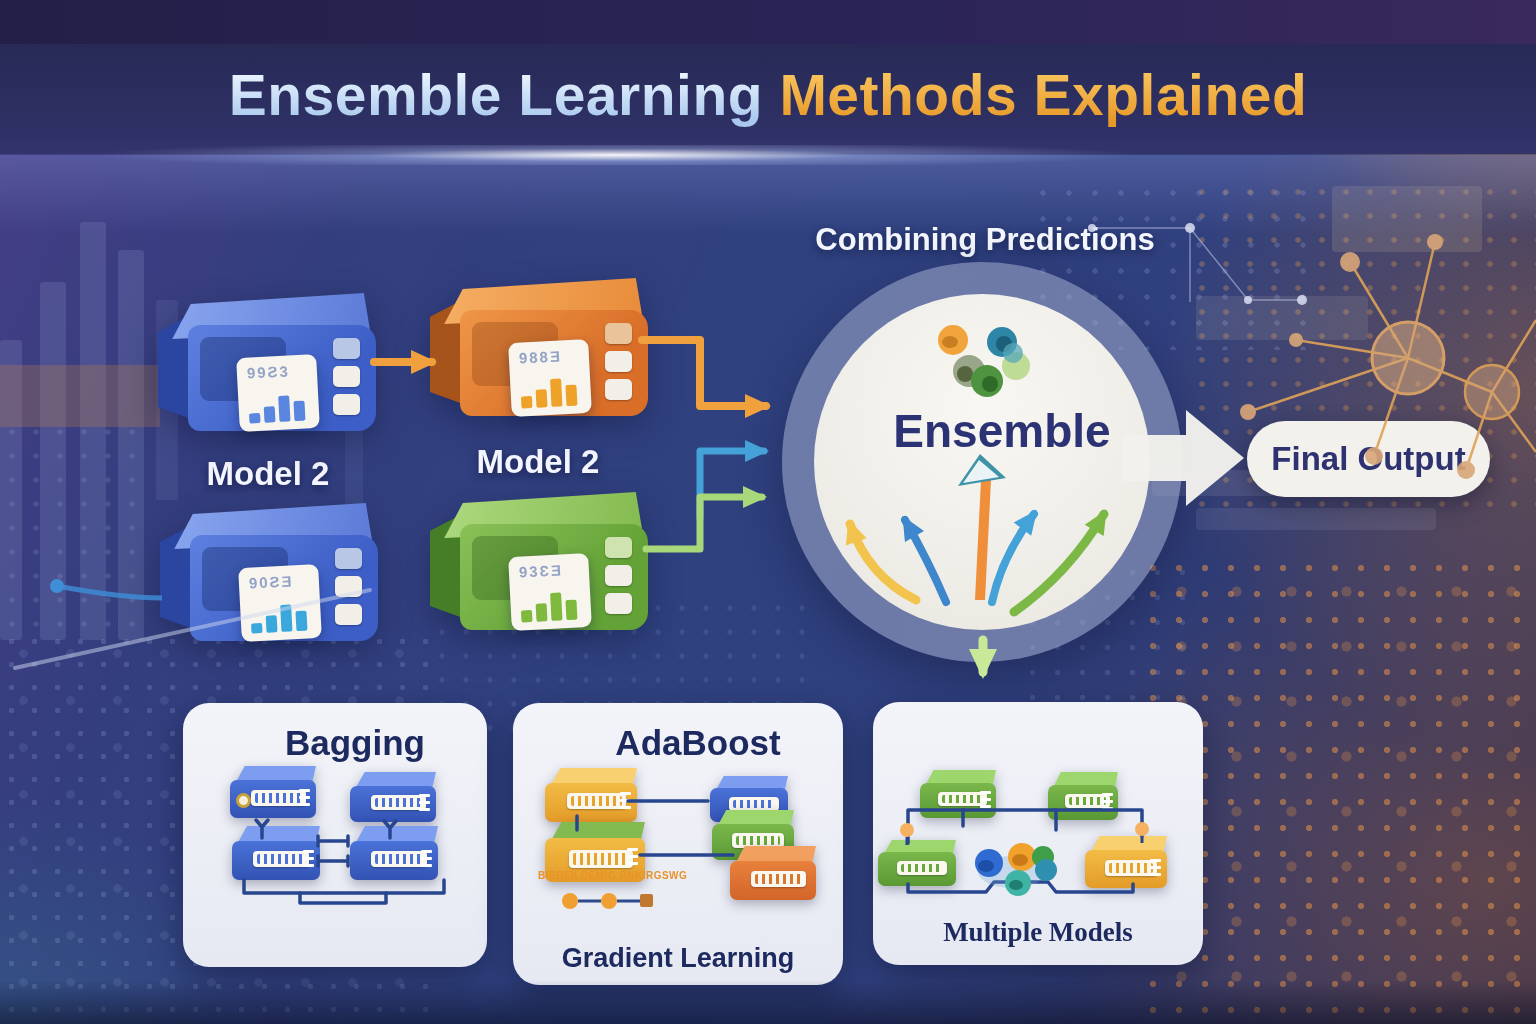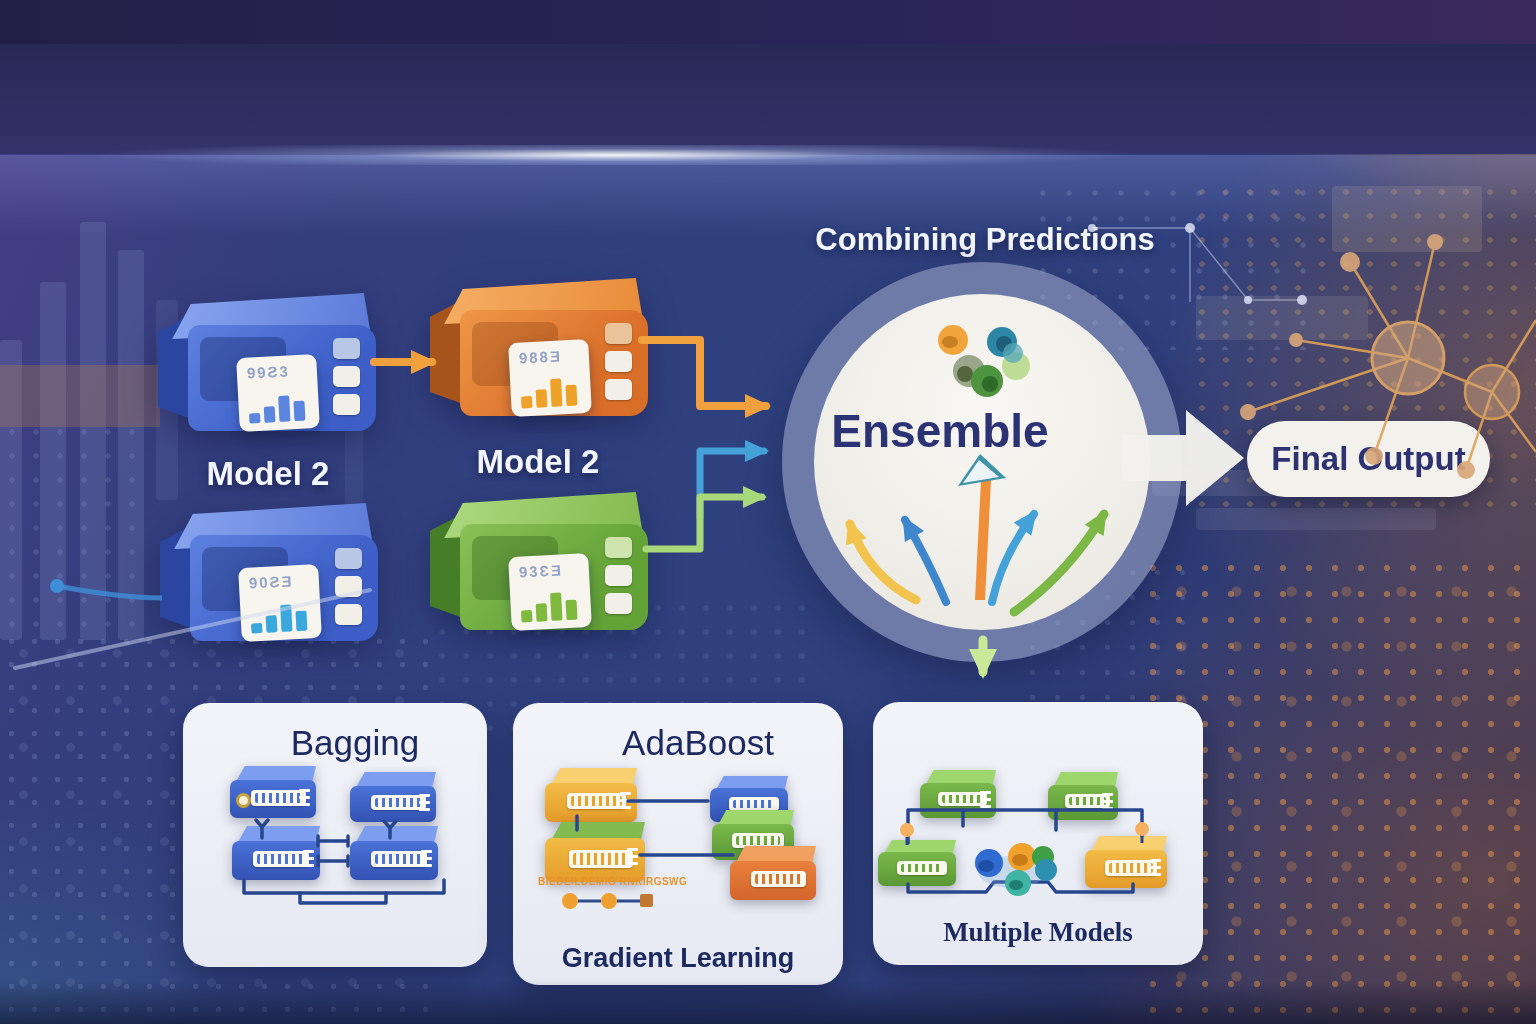--- a/index.html
+++ b/index.html
@@ -65,31 +65,31 @@
   .digits{font-size:15px;font-weight:bold;letter-spacing:2px;color:#93a3c7;line-height:1;}
   .bars{display:flex;align-items:flex-end;gap:4px;height:34px;margin-top:9px;}
   .bars i{width:11px;border-radius:2px;}
   .b-blue .bars i{background:#5b86e0;} .b-cyan .bars i{background:#3aa8dc;}
   .b-orange .bars i{background:#efa22a;} .b-green .bars i{background:#7fb93e;}
   
   .halo{position:absolute;left:782px;top:262px;width:400px;height:400px;border-radius:50%;
     background:rgba(166,176,208,.52);box-shadow:0 16px 44px rgba(15,20,55,.40);}
   .disc{position:absolute;left:814px;top:294px;width:336px;height:336px;border-radius:50%;
     background:radial-gradient(circle at 50% 34%,#f9f7f3,#ebe9e2 85%);}
-  .ens{position:absolute;left:782px;top:404px;width:316px;text-align:center;
+  .ens{position:absolute;left:844px;top:404px;width:316px;text-align:center;
     font-size:46px;font-weight:bold;color:#2c3374;}
   .combining{position:absolute;left:780px;top:222px;width:410px;text-align:center;color:#f3f6fd;
     font-size:31px;font-weight:bold;text-shadow:0 3px 8px rgba(5,10,40,.5);}
   .pill{position:absolute;left:1247px;top:421px;width:243px;height:76px;border-radius:38px;
     background:#f3f1ec;box-shadow:0 8px 22px rgba(10,15,40,.38);display:flex;align-items:center;justify-content:center;
     font-size:33px;font-weight:bold;color:#2e3270;}
   
   .panel{position:absolute;background:linear-gradient(180deg,#f3f4f9,#e6e9f2);border-radius:26px;
     box-shadow:0 12px 32px rgba(8,13,40,.38);}
-  .panel .ptitle{position:absolute;left:0;right:0;top:20px;text-align:center;font-size:35px;font-weight:normal;color:#1d2a60;padding-left:40px;}
+  .panel .ptitle{position:absolute;left:0;right:0;top:20px;text-align:center;font-size:35px;font-weight:bold;color:#1d2a60;padding-left:40px;}
   .pcap{position:absolute;left:0;right:0;text-align:center;font-size:27px;font-weight:bold;color:#1d2a60;}
   .gib{position:absolute;font-size:10px;font-weight:bold;color:#e8932a;letter-spacing:.5px;white-space:nowrap;}
   
   .mini{position:absolute;filter:drop-shadow(0 4px 6px rgba(10,18,50,.3));}
   .mt{position:absolute;left:5px;top:0;right:0;height:34%;clip-path:polygon(12% 0,100% 0,95% 100%,0 100%);}
   .mf{position:absolute;left:0;top:27%;width:100%;height:73%;border-radius:7px;}
   .strip{position:absolute;left:24%;top:46%;width:64%;height:30%;background:#faf7ef;border-radius:4px;
     box-shadow:0 1px 2px rgba(0,0,0,.28);overflow:hidden;}
   .strip::after{content:"";position:absolute;top:3px;bottom:3px;left:4px;right:4px;border-radius:2px;
     background:repeating-linear-gradient(90deg,var(--tick) 0 3px,transparent 3px 7px);}
@@ -137,20 +137,23 @@
 
   <div class="trect" style="left:1332px;top:186px;width:150px;height:66px;background:rgba(222,196,160,.16);"></div>
   <div class="trect" style="left:1196px;top:296px;width:172px;height:44px;background:rgba(212,202,192,.12);"></div>
   <div class="trect" style="left:1152px;top:470px;width:200px;height:26px;background:rgba(236,238,250,.10);"></div>
   <div class="trect" style="left:1196px;top:508px;width:240px;height:22px;background:rgba(236,238,250,.09);"></div>
 
   <div class="topcap"></div>
   <div class="band"></div>
   <div class="underband"></div>
   <div class="flare"></div>
+  <div class="title">
+    <span class="t1">Ensemble Learning</span><span>&nbsp;</span><span class="t2">Methods Explained</span>
+  </div>
 
   <div class="mlabel" style="left:163px;top:455px;">Model 2</div>
   <div class="mlabel" style="left:433px;top:443px;">Model 2</div>
 
   <div class="model-box c-blue" style="left:158px;top:293px;">
     <div class="face-l"></div>
     <div class="face-t"></div>
     <div class="face-f">
       <div class="scr"></div>
       <div class="btns">
@@ -289,21 +292,21 @@
     <div class="mini mc-green" style="left:199px;top:107px;width:82px;height:50px;">
         <div class="mt"></div>
         <div class="mf"></div>
         <div class="strip"></div>
       </div>
     <div class="mini mc-orange" style="left:217px;top:143px;width:86px;height:54px;">
         <div class="mt"></div>
         <div class="mf"></div>
         <div class="strip"></div>
       </div>
-    <div class="gib" style="left:25px;top:173px;">BIEDEILDEMIG RNKIRGSWG</div>
+    <div class="gib" style="left:25px;top:167px;">BIEDEILDEMIG RNKIRGSWG</div>
     <div class="pcap" style="top:240px;">Gradient Learning</div>
   </div>
 
   <div class="panel" style="left:873px;top:702px;width:330px;height:263px;">
     <div class="mini mc-green dash" style="left:47px;top:68px;width:76px;height:48px;">
         <div class="mt"></div>
         <div class="mf"></div>
         <div class="strip"></div>
       </div>
     <div class="mini mc-green dash" style="left:175px;top:70px;width:70px;height:48px;">

